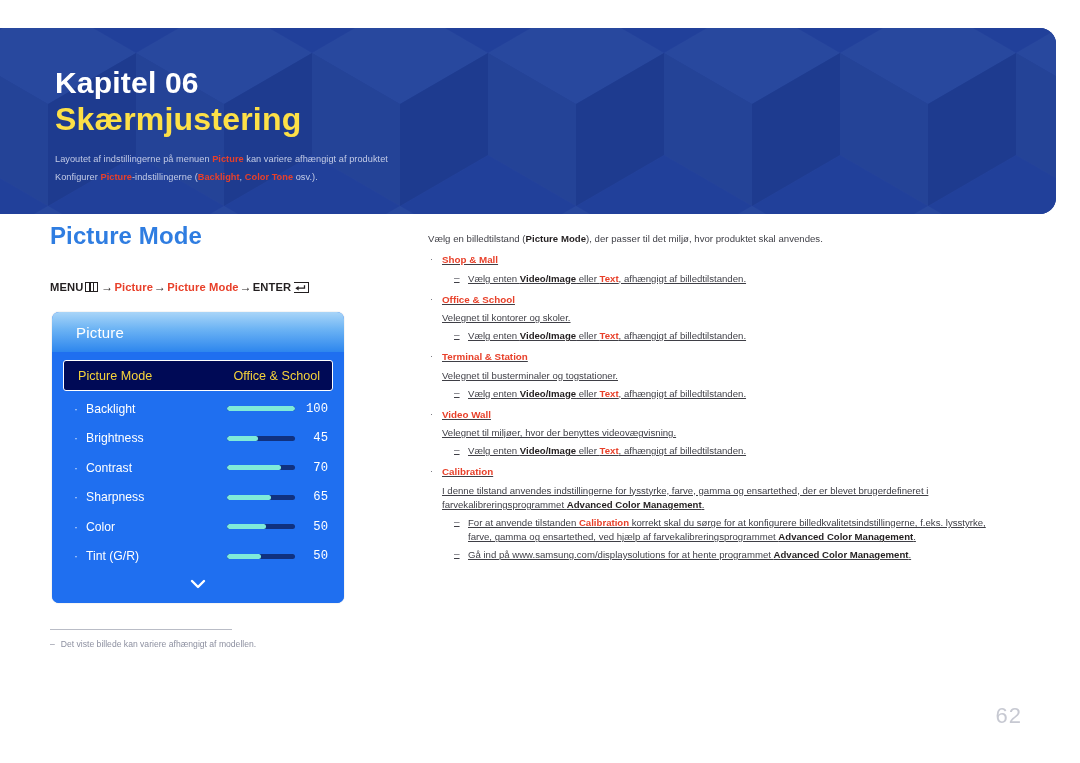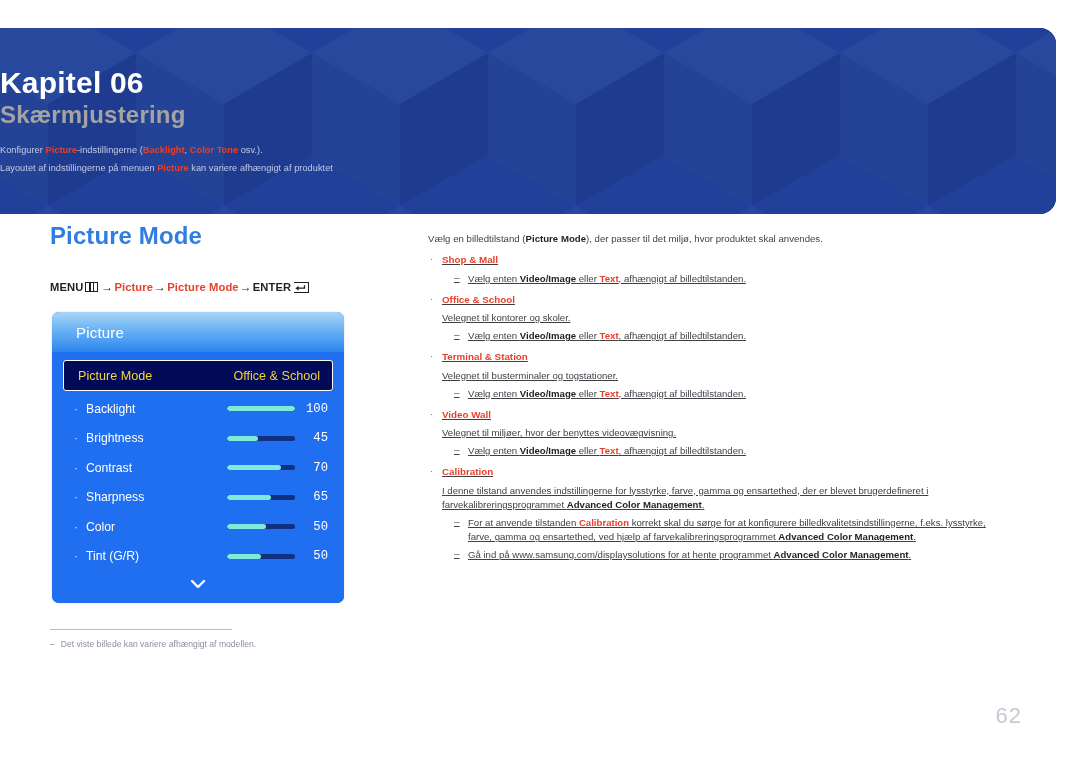--- a/index.html
+++ b/index.html
@@ -17,33 +17,34 @@
     left: 0; top: 28px;
     width: 1056px; height: 186px;
     background: #21409a;
     border-top-right-radius: 16px;
     border-bottom-right-radius: 16px;
     overflow: hidden;
   }
   .banner-pattern { position:absolute; inset:0; }
   .banner-inner {
     position: relative;
+    padding-left: 55px;
     padding-top: 37px;
     z-index: 2;
   }
   .chapter-num {
     color: #ffffff;
     font-size: 30px;
     font-weight: bold;
     letter-spacing: .2px;
     line-height: 1.18;
   }
   .chapter-title {
-    color: #a3a3a3;
-    font-size: 24px;
+    color: #fde047;
+    font-size: 32px;
     font-weight: bold;
     letter-spacing: .2px;
     line-height: 1.22;
     margin-bottom: 12px;
   }
   .banner-sub {
     font-size: 9.2px;
     color: #c3cbe6;
     line-height: 1.95;
     letter-spacing: .05px;
@@ -216,24 +217,24 @@
         </pattern>
       </defs>
       <rect width="1056" height="186" fill="#21409a"></rect>
       <rect width="1056" height="186" fill="url(#cubes)" opacity="0.85"></rect>
     </svg>
 
     <div class="banner-inner">
       <div class="chapter-num">Kapitel 06</div>
       <div class="chapter-title">Skærmjustering</div>
       <div class="banner-sub">
+        <span>Layoutet af indstillingerne på menuen </span><span class="hl">Picture</span><span> kan variere afhængigt af produktet</span>
+      </div>
+      <div class="banner-sub">
         <span>Konfigurer </span><span class="hl">Picture</span><span>-indstillingerne (</span><span class="hl">Backlight</span><span>, </span><span class="hl">Color Tone</span><span> osv.).</span>
-      </div>
-      <div class="banner-sub">
-        <span>Layoutet af indstillingerne på menuen </span><span class="hl">Picture</span><span> kan variere afhængigt af produktet</span>
       </div>
     </div>
   </div>
 
   <div class="left-col">
 
     <div class="section-title">Picture Mode</div>
 
     <div class="menu-path">
       <span>MENU</span>

